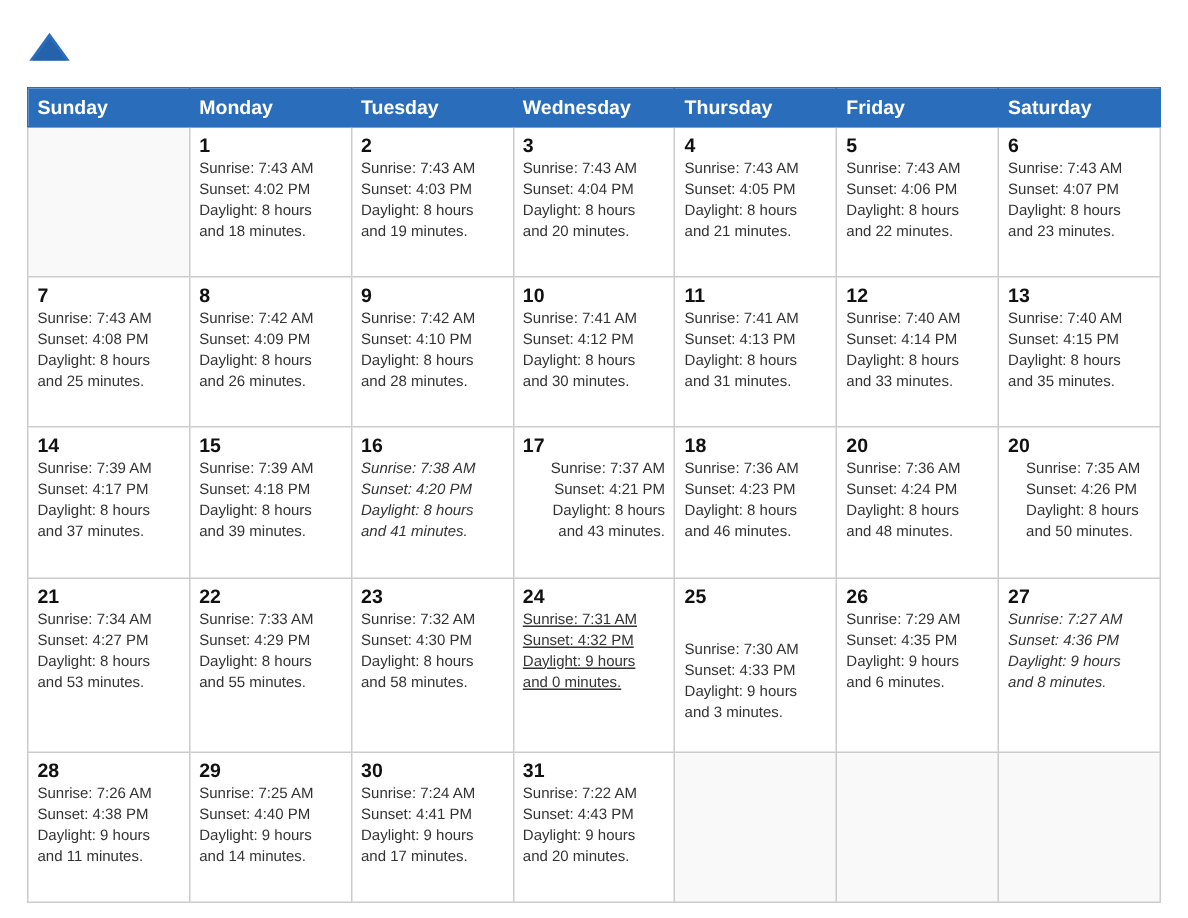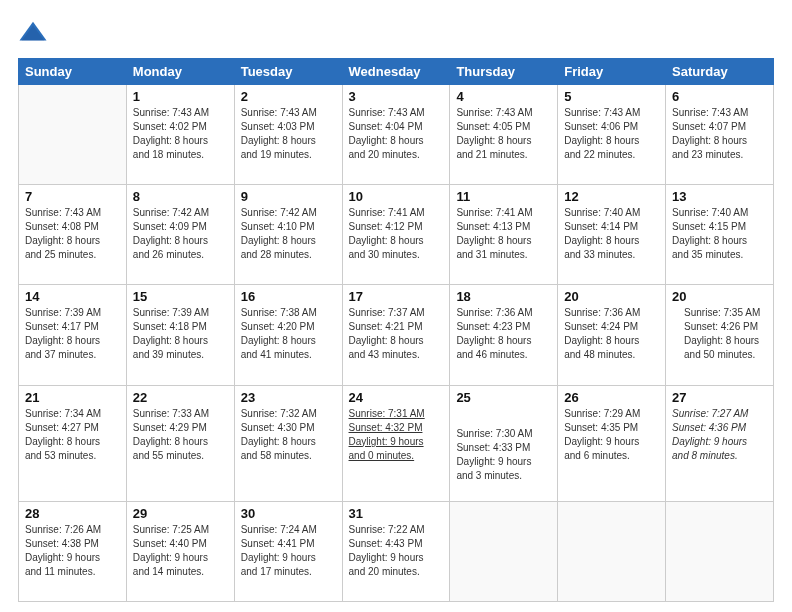--- a/index.html
+++ b/index.html
@@ -236,28 +236,28 @@
           </td>
           <td>
             <div class="day-number">15</div>
             <div class="day-info" style="white-space: pre-line;">Sunrise: 7:39 AM
 Sunset: 4:18 PM
 Daylight: 8 hours
 and 39 minutes.</div>
           </td>
           <td>
             <div class="day-number">16</div>
-            <div class="day-info" style="white-space: pre-line;">Sunrise: 7:38 AM
+            <div class="day-info" style="white-space: pre-line; font-style: italic;">Sunrise: 7:38 AM
 Sunset: 4:20 PM
 Daylight: 8 hours
 and 41 minutes.</div>
           </td>
           <td>
             <div class="day-number">17</div>
-            <div class="day-info" style="white-space: pre-line;">Sunrise: 7:37 AM
+            <div class="day-info" style="white-space: pre-line; text-align: right;">Sunrise: 7:37 AM
 Sunset: 4:21 PM
 Daylight: 8 hours
 and 43 minutes.</div>
           </td>
           <td>
             <div class="day-number">18</div>
             <div class="day-info" style="white-space: pre-line;">Sunrise: 7:36 AM
 Sunset: 4:23 PM
 Daylight: 8 hours
 and 46 minutes.</div>

